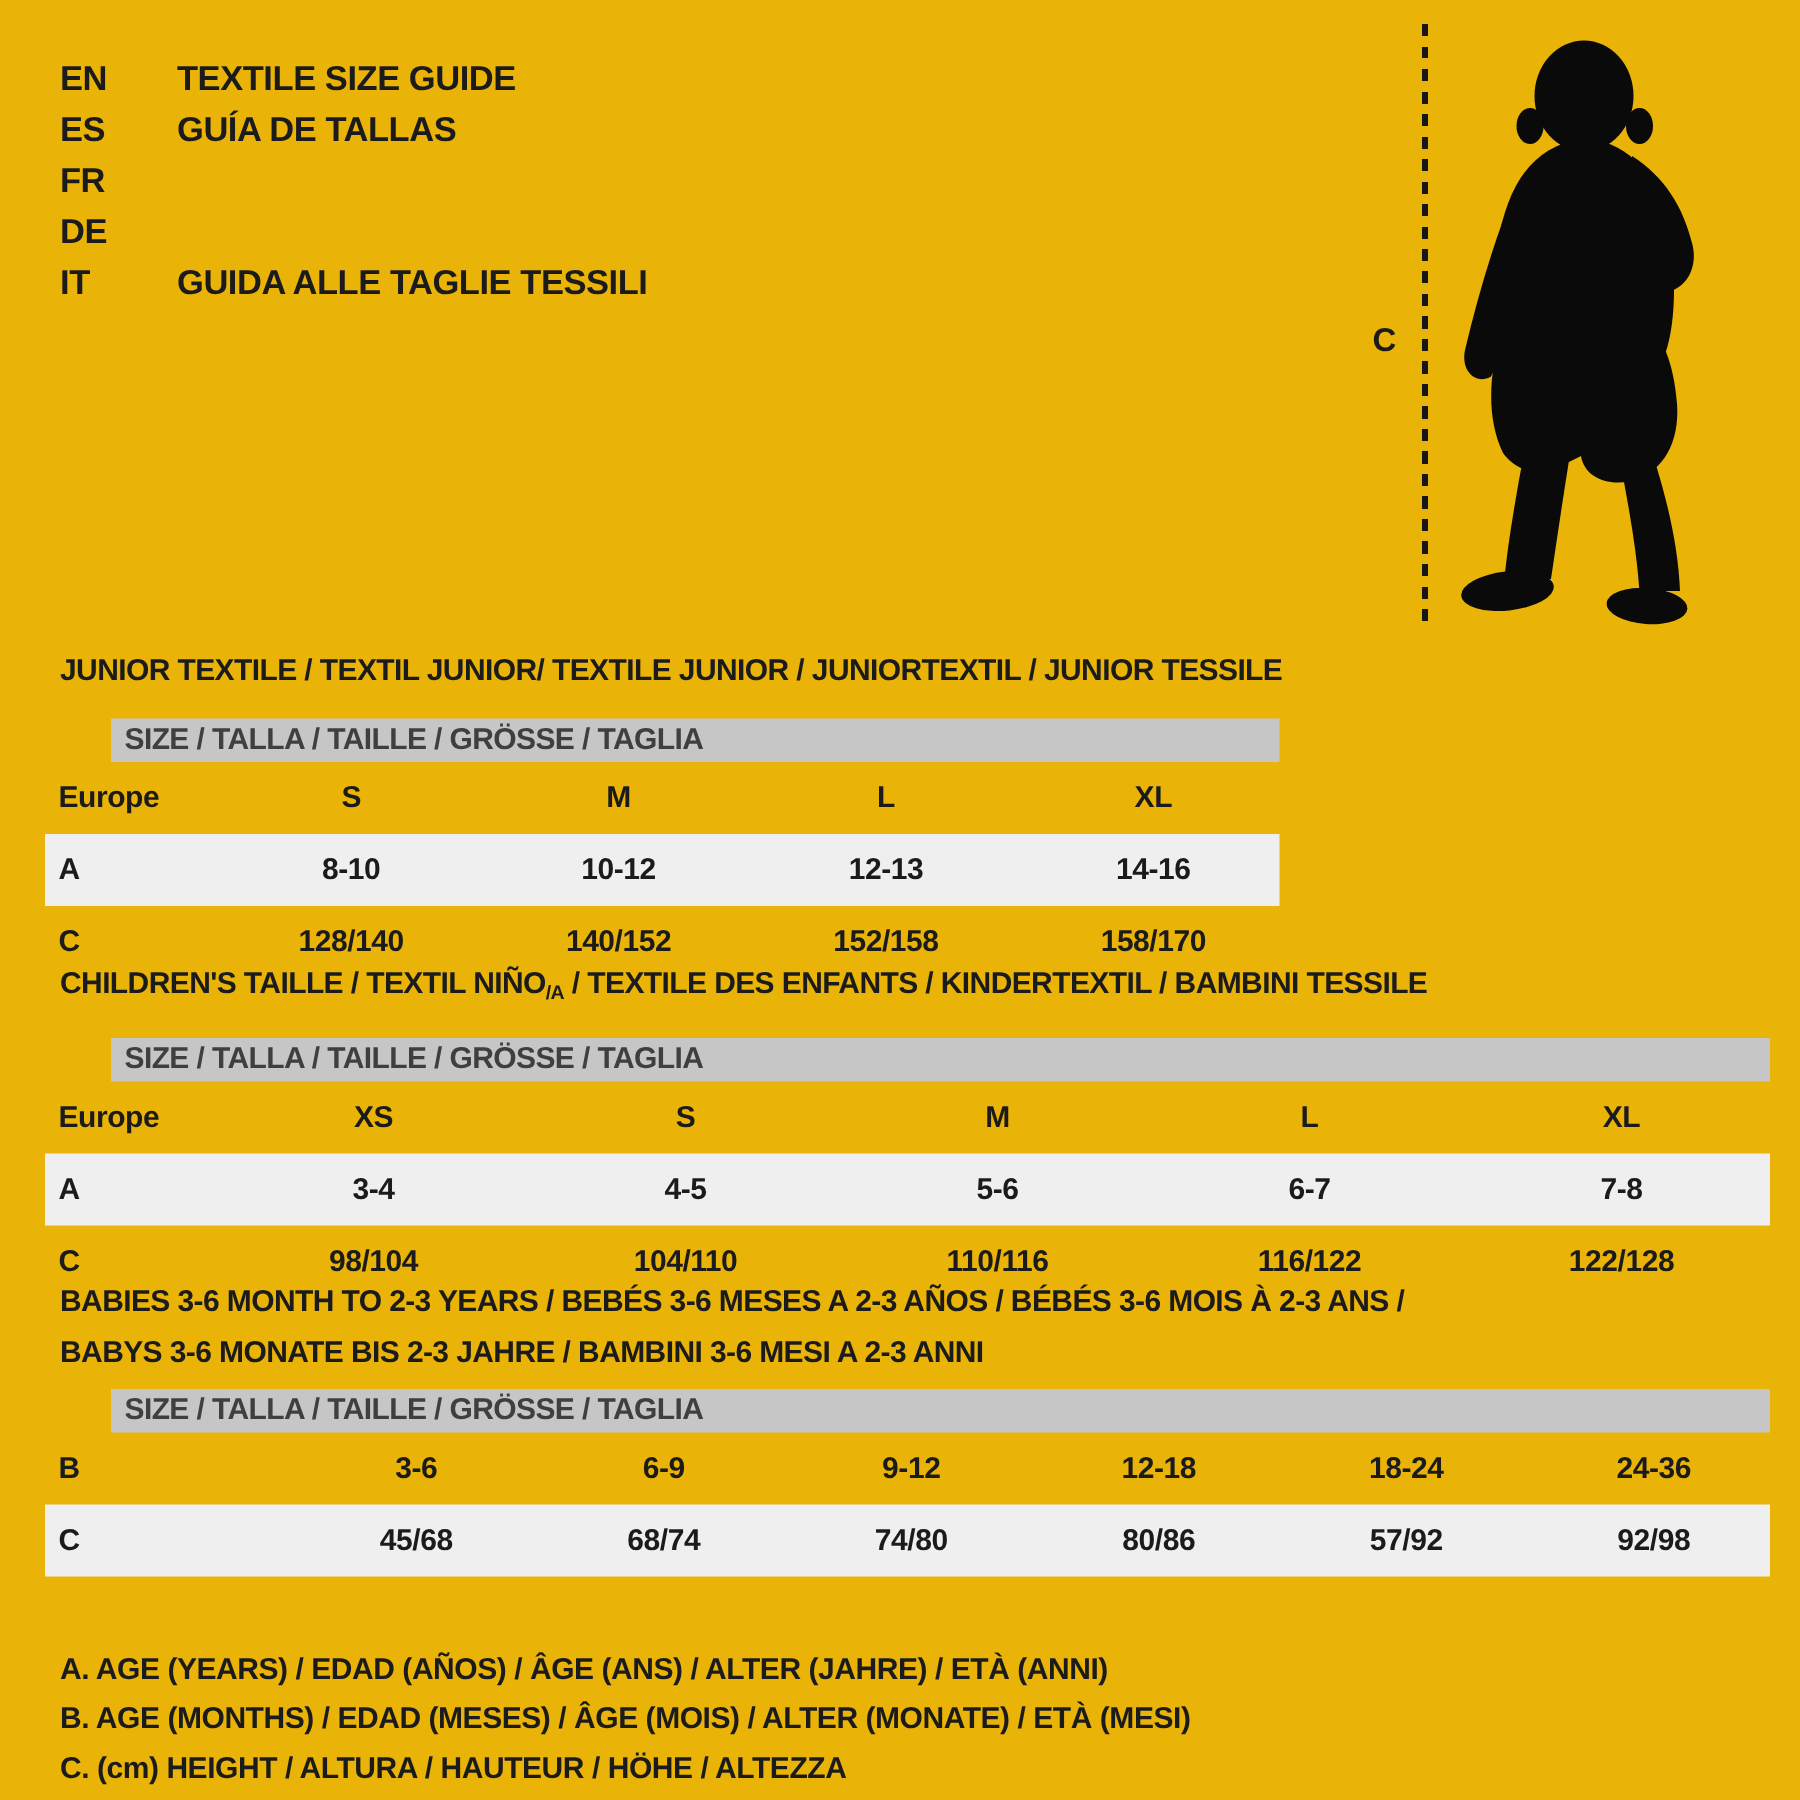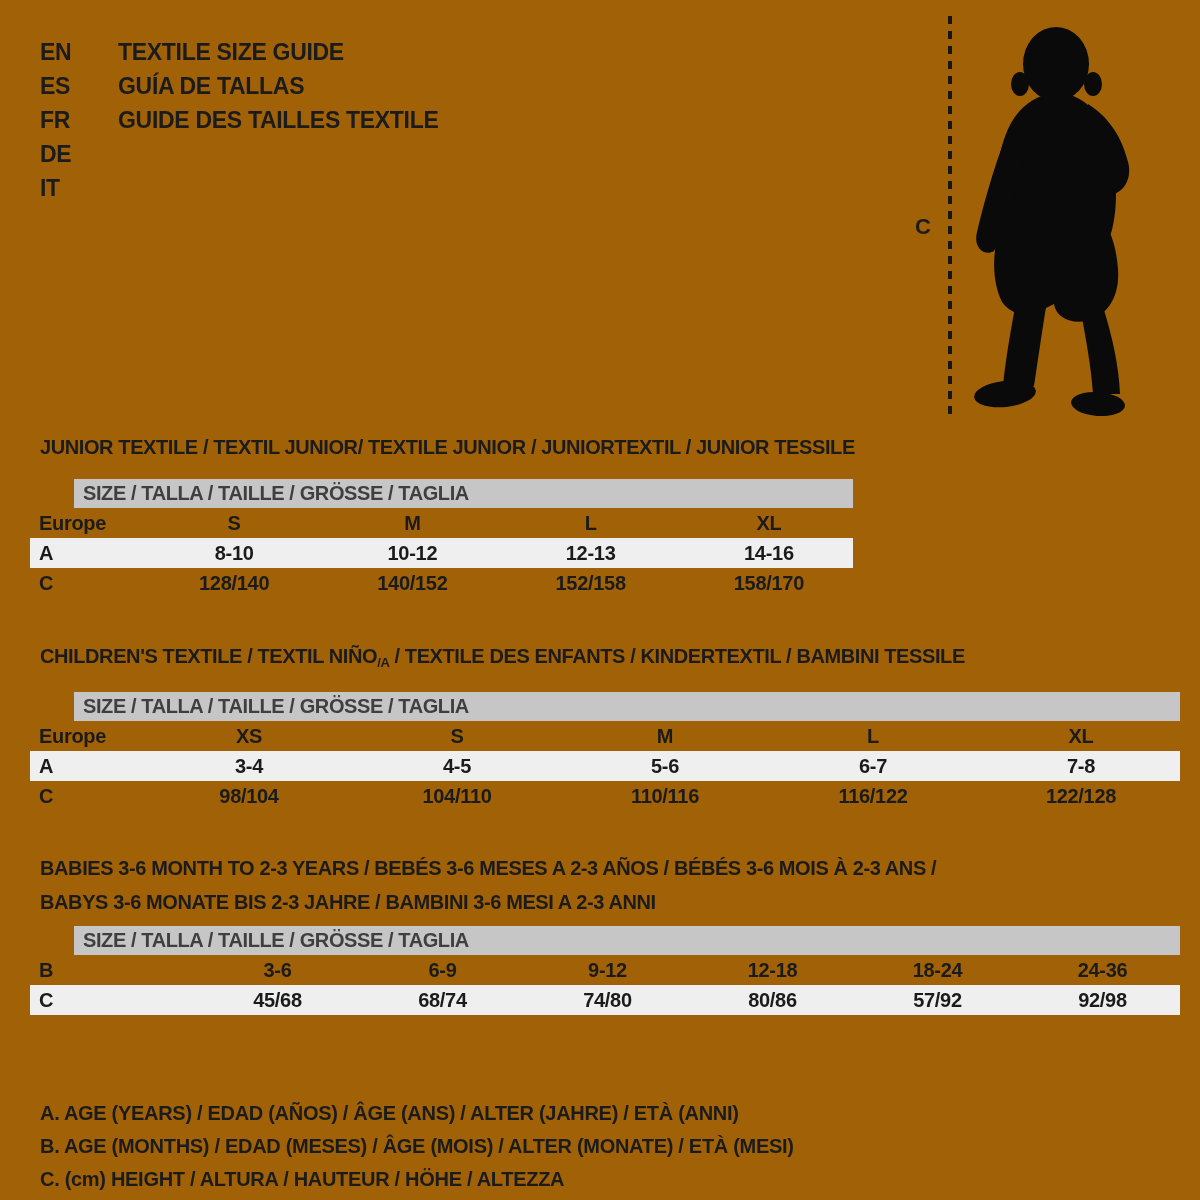--- a/index.html
+++ b/index.html
@@ -1,18 +1,18 @@
 <!DOCTYPE html>
 <html><head>
 <meta charset="utf-8">
 <style>
   html,body { margin:0; padding:0; background:#ffffff; }
   .page {
     position:relative; width:1200px; height:1200px; overflow:hidden;
-    background:#a16207; color:#1b1b1b;
+    background:#eab308; color:#1b1b1b;
     font-family:"Liberation Sans", sans-serif; font-weight:bold;
   }
 
   
   .lang-block { position:absolute; left:40px; top:35px; }
   .lang-row { display:flex; height:34px; align-items:center; font-size:23px; letter-spacing:-0.3px; }
   .lang-code { width:78px; }
 
   
   .dash-line {
@@ -26,21 +26,21 @@
   .section-heading { position:absolute; left:40px; font-size:20px; letter-spacing:-0.4px; white-space:nowrap; }
   .heading-sub { font-size:13px; position:relative; top:4px; }
   .two-line { line-height:34px; }
 
   
   .size-table { position:absolute; left:30px; }
   .bar {
     height:29px; background:#c6c6c6; display:flex; align-items:center;
     padding-left:9px; font-size:20px; color:#3f3f3f; letter-spacing:-0.4px;margin-left:44px;
   }
-  .trow { display:flex; height:30px; align-items:center; font-size:20px; letter-spacing:-0.3px;gap:10px; }
+  .trow { display:flex; height:48px; align-items:center; font-size:20px; letter-spacing:-0.3px;gap:10px; }
   .trow.alt { background:#efefef; }
   .tlabel { width:110px; padding-left:9px; box-sizing:border-box; }
   .babies-t .tlabel { width:160px; }
   .tcell { flex:1; text-align:center; }
 
   
   .legend { position:absolute; left:40px; top:1069px;margin-top:28px; }
   .legend-line { height:33px; display:flex; align-items:center; font-size:20px; letter-spacing:-0.3px; white-space:nowrap; }
 </style>
 </head>
@@ -52,27 +52,27 @@
     <div class="lang-row">
       <span class="lang-code">EN</span>
       <span>TEXTILE SIZE GUIDE</span>
     </div>
     <div class="lang-row">
       <span class="lang-code">ES</span>
       <span>GUÍA DE TALLAS</span>
     </div>
     <div class="lang-row">
       <span class="lang-code">FR</span>
-      <span>GUIDE DES TAILLES TEXTILE</span>
     </div>
     <div class="lang-row">
       <span class="lang-code">DE</span>
     </div>
     <div class="lang-row">
       <span class="lang-code">IT</span>
+      <span>GUIDA ALLE TAGLIE TESSILI</span>
     </div>
   </div>
 
   <div class="dash-line"></div>
   <div class="height-label">C</div>
   <svg class="silhouette" width="180" height="404" viewBox="0 0 180 404" xmlns="http://www.w3.org/2000/svg">
     <g fill="#0a0a0a">
       <ellipse cx="96" cy="50" rx="33" ry="37"></ellipse>
       <ellipse cx="60" cy="70" rx="9" ry="12"></ellipse>
       <ellipse cx="133" cy="70" rx="9" ry="12"></ellipse>
@@ -106,21 +106,21 @@
     </div>
     <div class="trow">
       <span class="tlabel">C</span>
       <span class="tcell">128/140</span>
       <span class="tcell">140/152</span>
       <span class="tcell">152/158</span>
       <span class="tcell">158/170</span>
     </div>
   </div>
 
-  <div class="section-heading" style="top:645px;"><span>CHILDREN'S TEXTILE / TEXTIL NIÑO</span><span class="heading-sub">/A</span><span> / TEXTILE DES ENFANTS / KINDERTEXTIL / BAMBINI TESSILE</span></div>
+  <div class="section-heading" style="top:645px;"><span>CHILDREN'S TAILLE / TEXTIL NIÑO</span><span class="heading-sub">/A</span><span> / TEXTILE DES ENFANTS / KINDERTEXTIL / BAMBINI TESSILE</span></div>
   <div class="size-table" style="top:692px; width:1150px;">
     <div class="bar">SIZE / TALLA / TAILLE / GRÖSSE / TAGLIA</div>
     <div class="trow">
       <span class="tlabel">Europe</span>
       <span class="tcell">XS</span>
       <span class="tcell">S</span>
       <span class="tcell">M</span>
       <span class="tcell">L</span>
       <span class="tcell">XL</span>
     </div>

